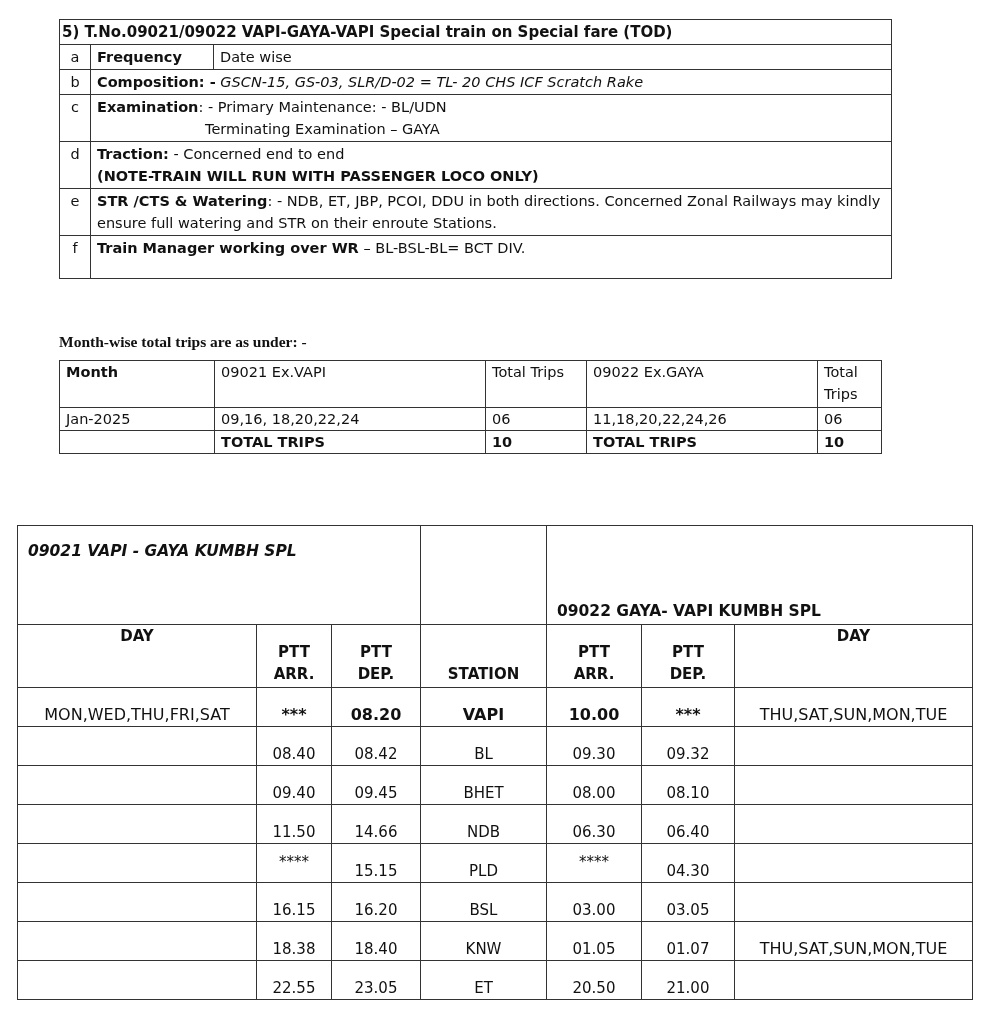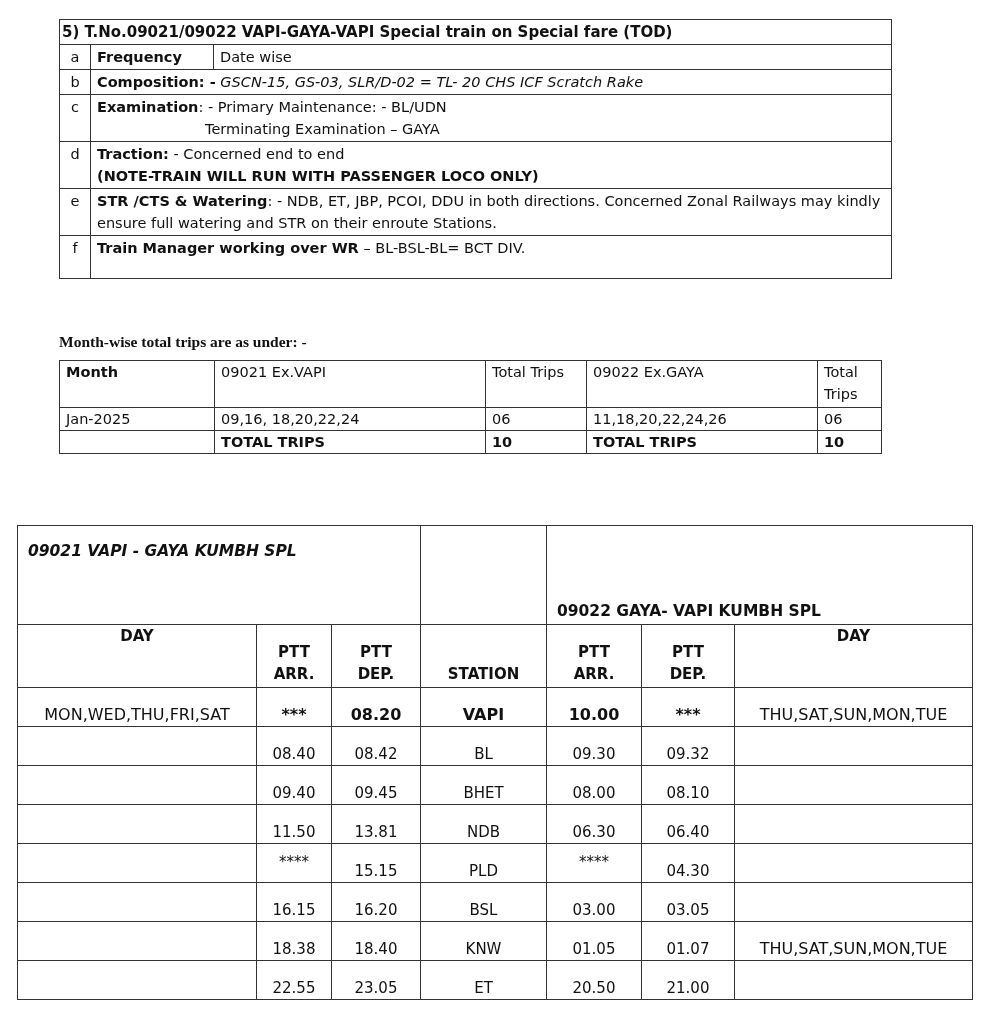--- a/index.html
+++ b/index.html
@@ -139,21 +139,21 @@
     <td>09.40</td>
     <td>09.45</td>
     <td>BHET</td>
     <td>08.00</td>
     <td>08.10</td>
     <td class="days"></td>
   </tr>
   <tr>
     <td class="days"></td>
     <td>11.50</td>
-    <td>13.81</td>
+    <td>14.66</td>
     <td>NDB</td>
     <td>06.30</td>
     <td>06.40</td>
     <td class="days"></td>
   </tr>
   <tr>
     <td class="days"></td>
     <td style="vertical-align:middle">****</td>
     <td>15.15</td>
     <td>PLD</td>

